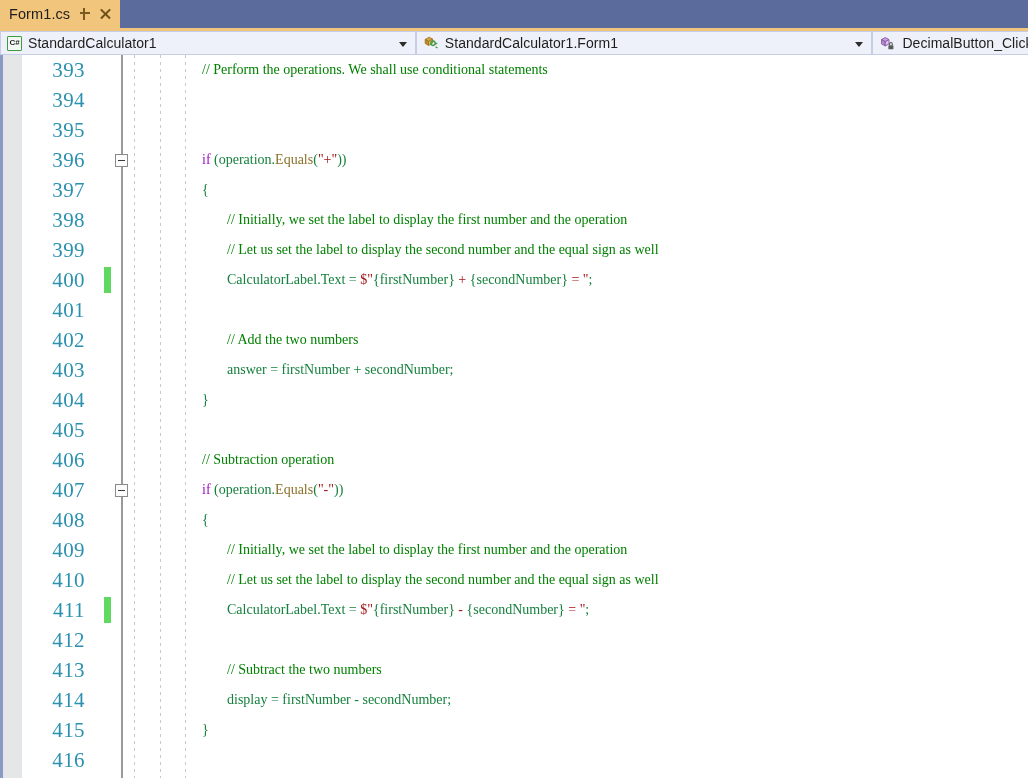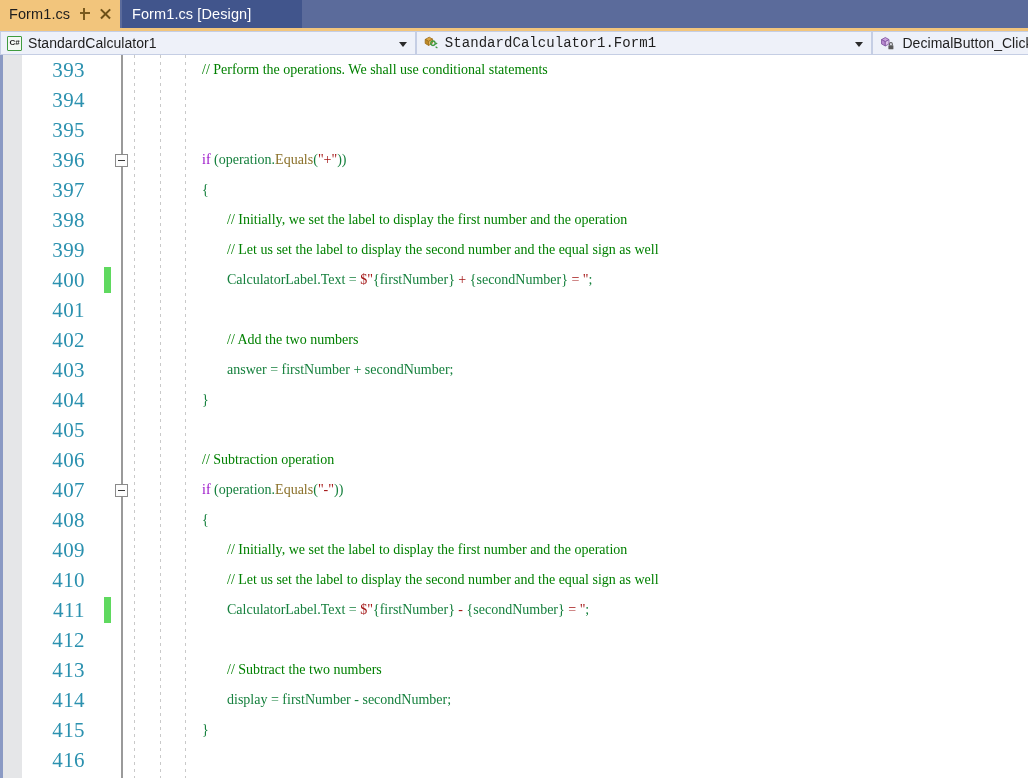--- a/index.html
+++ b/index.html
@@ -116,21 +116,21 @@
     align-items: center;
     background: #eef1f9;
     border: 1px solid #c5cee4;
     box-sizing: border-box;
     height: 24px;
     padding-left: 6px;
     overflow: hidden;
     white-space: nowrap;
   }
   .nav-combo-1 { width: 428px; }
-  .nav-combo-2 { width: 470px; font-family: Liberation Mono, monospace; }
+  .nav-combo-2 { width: 470px; }
   .nav-combo-3 { width: 160px; border-right: none; }
   .nav-text {
     font-size: 14px;
     color: #1e1e1e;
     margin-left: 6px;
     letter-spacing: .05px;
   }
   .nav-arrow {
     position: absolute;
     right: 8px; top: 10px;
@@ -280,23 +280,20 @@
 <div class="tabstrip">
 
   <div class="tab tab-active">
     <span class="tab-label">Form1.cs</span>
     <span class="tab-icons">
       <span class="pin-icon"></span>
       <span class="close-icon"></span>
     </span>
   </div>
 
-  <div class="tab tab-inactive">
-    <span class="tab-label">Form1.cs [Design]</span>
-  </div>
 
 </div>
 <div class="tab-underline"></div>
 
 <div class="navbar">
 
   <div class="nav-combo nav-combo-1">
     <span class="icon-cs">C#</span>
     <span class="nav-text">StandardCalculator1</span>
     <span class="nav-arrow"></span>

